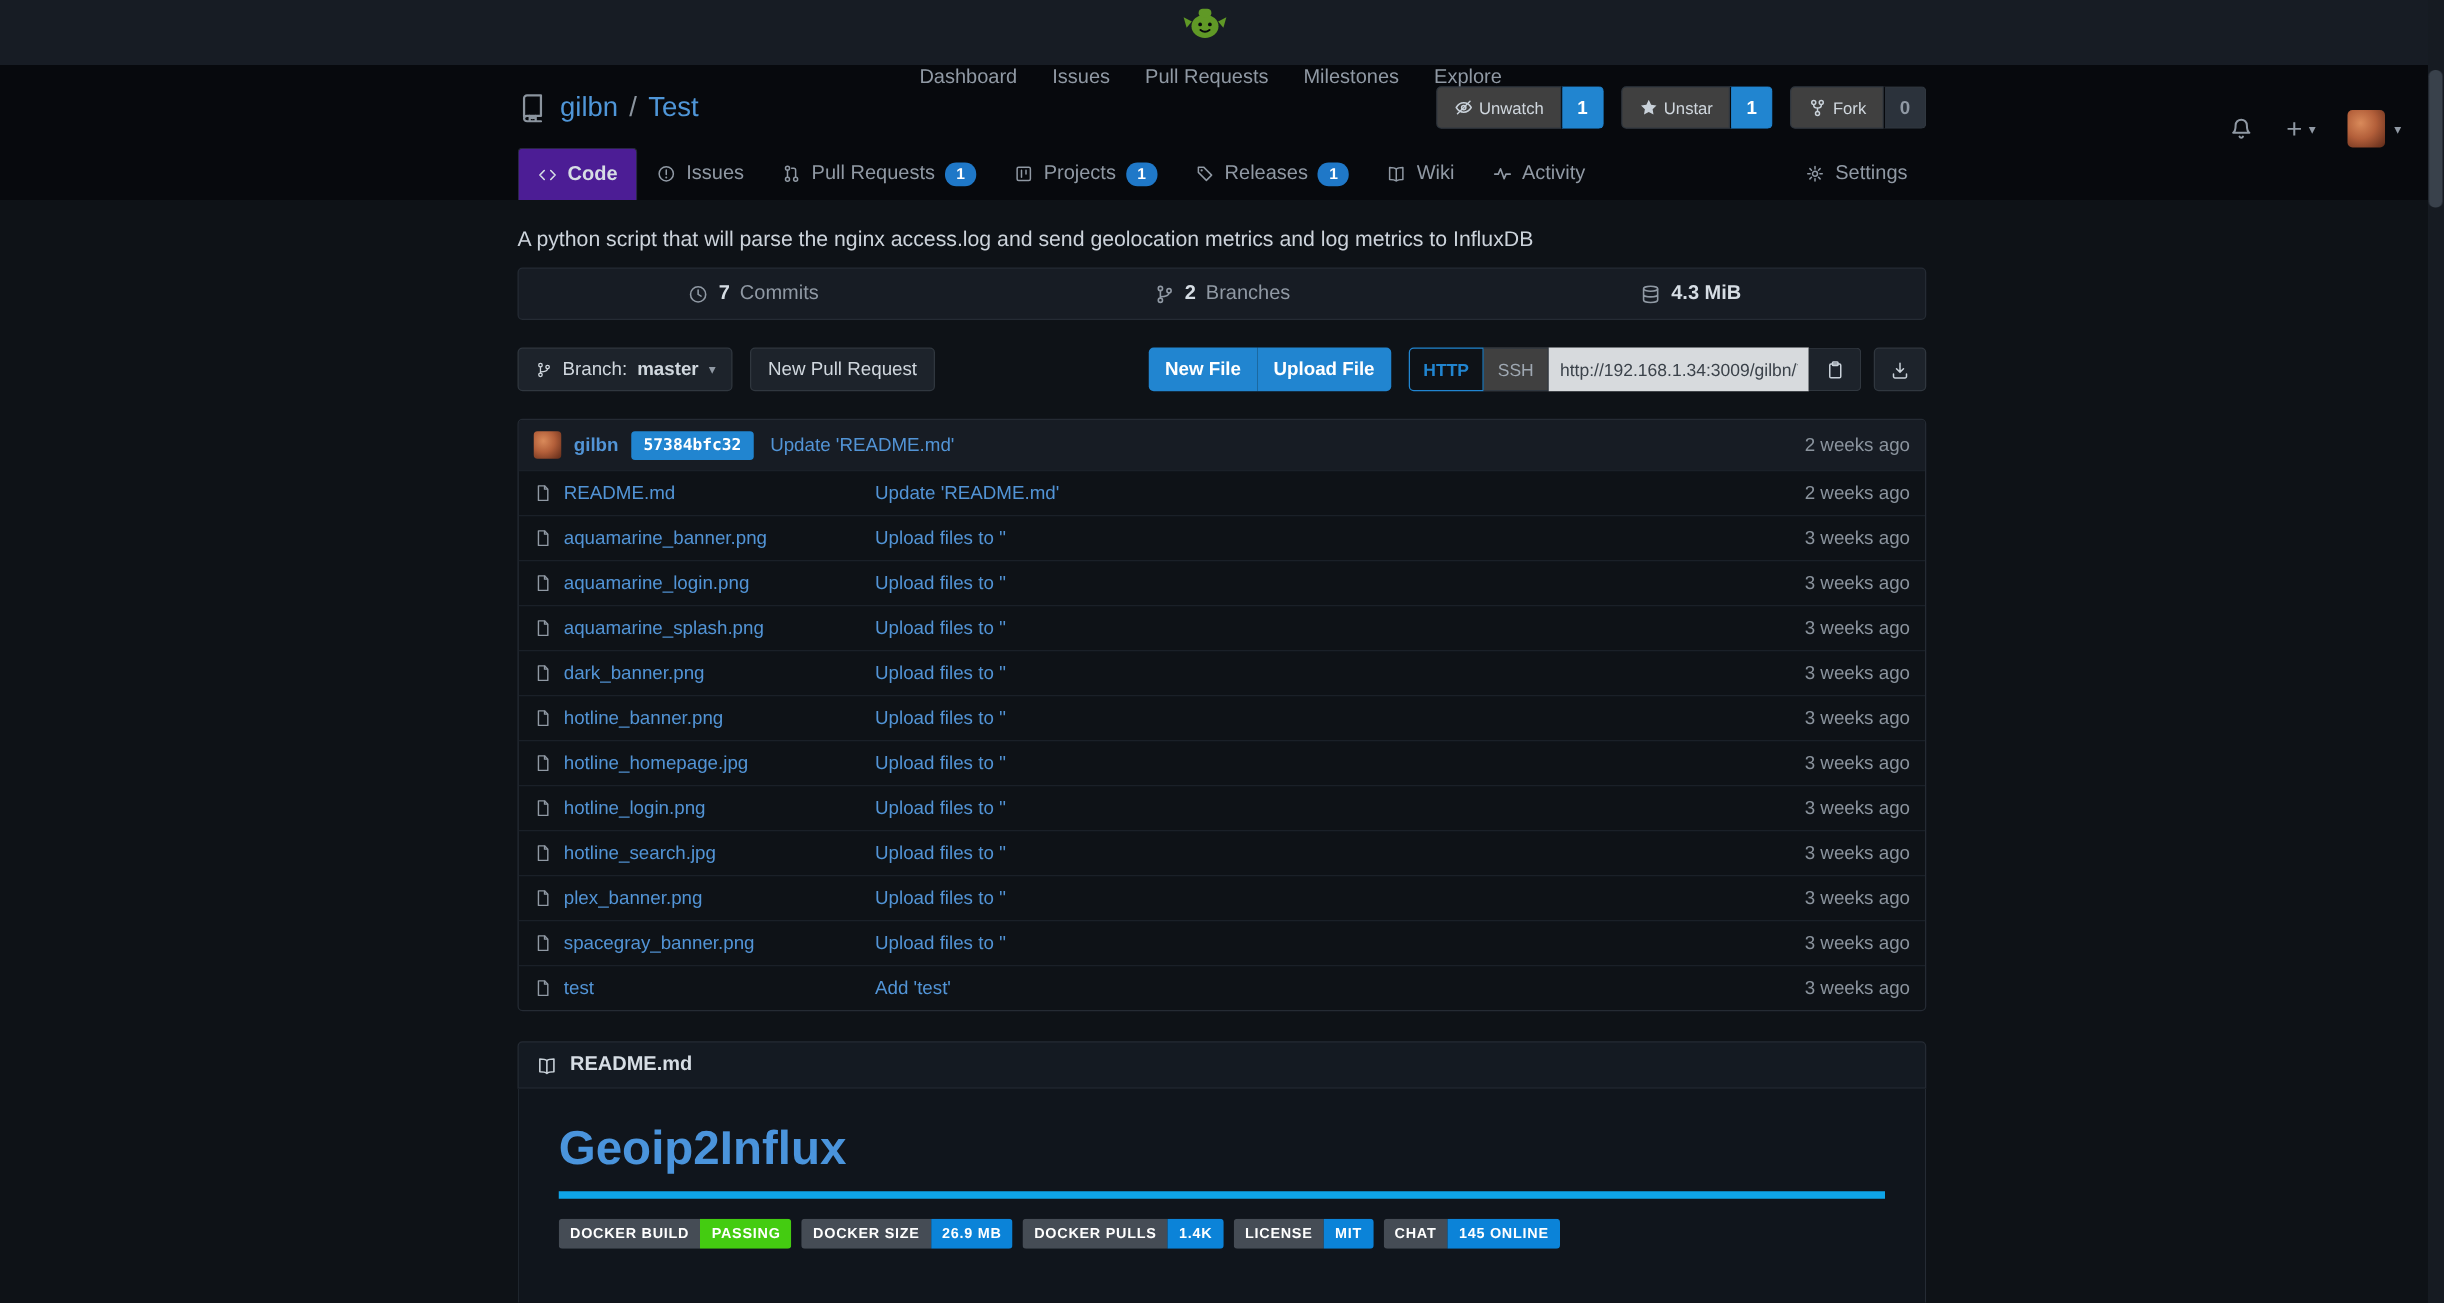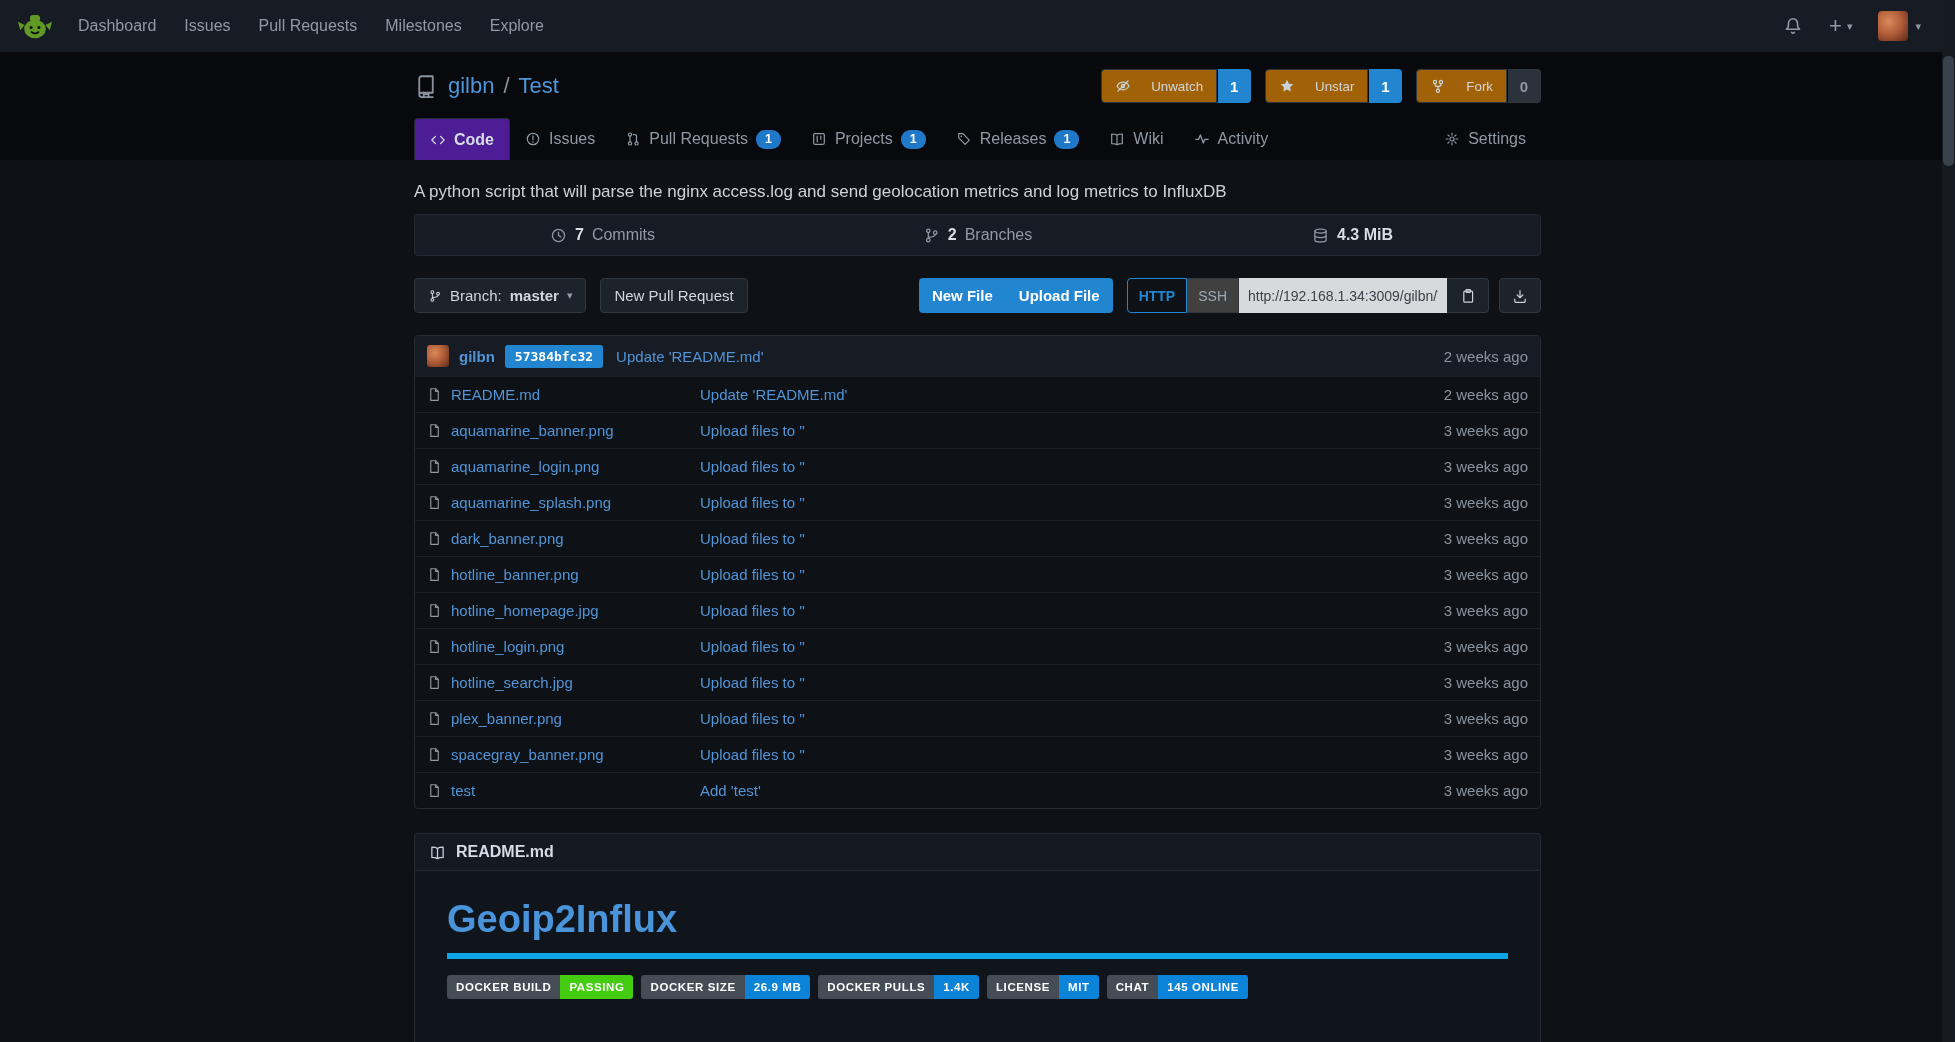--- a/index.html
+++ b/index.html
@@ -9,40 +9,40 @@
     font-family:"Liberation Sans", sans-serif;
     color:#c9d1d9;
     overflow:hidden;
     position:relative;
   }
   a { text-decoration:none; color:#5294d6; cursor:pointer; }
   svg { display:block; }
   .container { width:1127px; margin:0 auto; }
 
   
-  .navbar { height:52px; background:#171c24; display:flex; align-items:center; padding:0 34px 0 16px; }
+  .navbar { height:52px; background:#171c24; display:flex; align-items:center; padding:0 34px 0 16px;flex-direction:column; }
   .brand { width:38px; height:38px; margin-right:10px; display:flex; align-items:center; justify-content:center; cursor:pointer; }
   .nav-items { display:flex; align-items:center; }
   .nav-item { color:#9099a4; font-size:16px; padding:0 14px; line-height:52px; cursor:pointer; white-space:nowrap; }
   .nav-right { margin-left:auto; display:flex; align-items:center; gap:26px; }
   .nav-icon { color:#9099a4; display:flex; align-items:center; cursor:pointer; }
   .nav-plus { color:#9099a4; font-size:22px; display:flex; align-items:center; gap:5px; cursor:pointer; }
   .caret { font-size:11px; color:#9099a4; }
   .nav-user { display:flex; align-items:center; gap:7px; cursor:pointer; }
   .avatar { width:30px; height:30px; border-radius:4px; background:radial-gradient(circle at 35% 35%, #d98a5a 0%, #b35f3a 45%, #7c3c24 80%, #5d2b18 100%); }
 
   
   .repo-header { background:#07090d; padding-top:14px; }
   .title-row { display:flex; align-items:center; height:40px; }
   .repo-icon { color:#8b949e; margin-right:10px; display:flex; }
   .repo-link { font-size:22px; color:#4f96d8; }
   .repo-sep { color:#8b949e; font-size:22px; margin:0 9px; }
   .repo-actions { margin-left:auto; display:flex; gap:14px; }
   .action-group { display:flex; height:34px; font-size:15px; }
-  .action-btn { display:flex; align-items:center; gap:20px; background:#a16207; border:1px solid #30373f; color:#d0d7de; padding:0 13px; border-radius:4px 0 0 4px; cursor:pointer; }
+  .action-btn { display:flex; align-items:center; gap:4px; background:#404040; border:1px solid #30373f; color:#d0d7de; padding:0 13px; border-radius:4px 0 0 4px; cursor:pointer; }
   .action-btn .abicon { color:#c9d1d9; display:flex; }
   .action-count { display:flex; align-items:center; justify-content:center; min-width:34px; padding:0 9px; border-radius:0 4px 4px 0; background:#2185d0; color:#fff; font-weight:bold; border:1px solid #2185d0; border-left:1px solid #07090d; cursor:pointer; }
   .action-count.gray { background:#2b323b; color:#9099a4; border-color:#30373f; border-left-color:#07090d; }
 
   
   .tabs { display:flex; align-items:stretch; margin-top:12px; height:42px; }
   .tab { display:flex; align-items:center; gap:8px; padding:0 15px; color:#9099a4; font-size:16px; cursor:pointer; white-space:nowrap; }
   .tab.active { background:#4c1d95; border:1px solid #252b34; border-bottom:none; border-radius:4px 4px 0 0; color:#d6dde4; font-weight:bold; }
   .ticon { display:flex; color:inherit; }
   .count-pill { background:#1f78c8; color:#fff; font-size:12.5px; font-weight:bold; border-radius:9px; padding:2px 9px; line-height:15px; }

